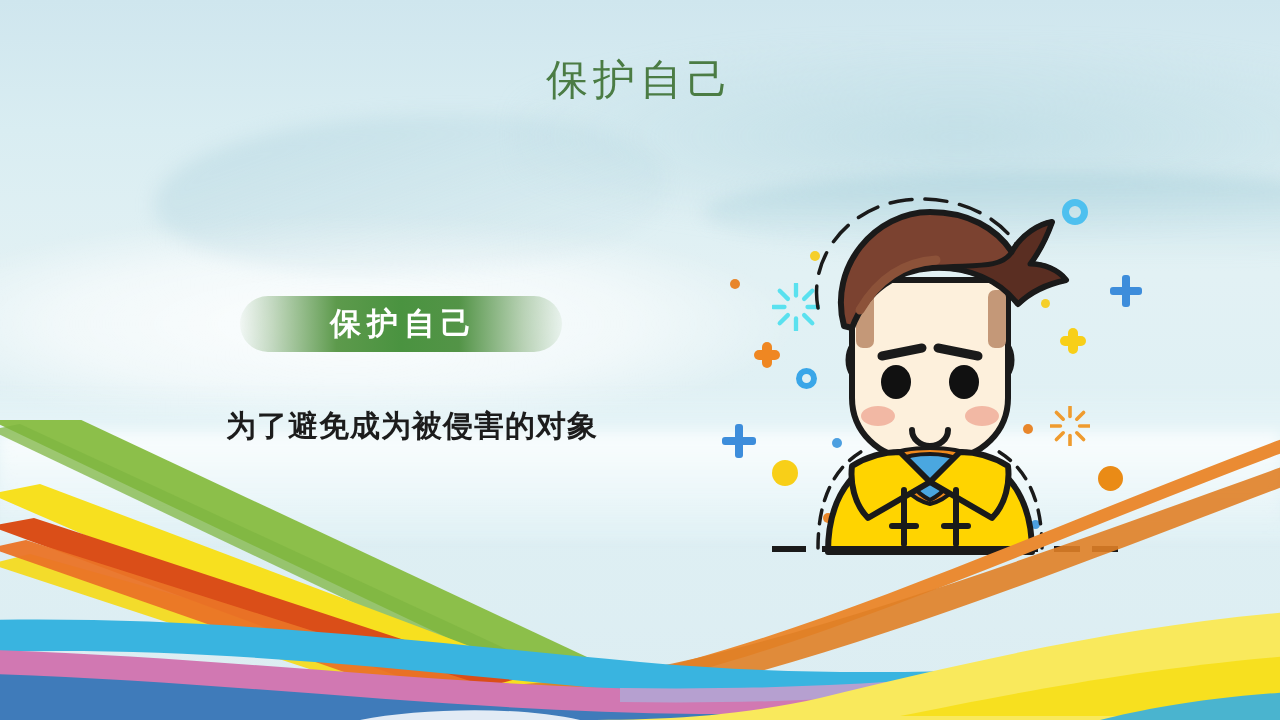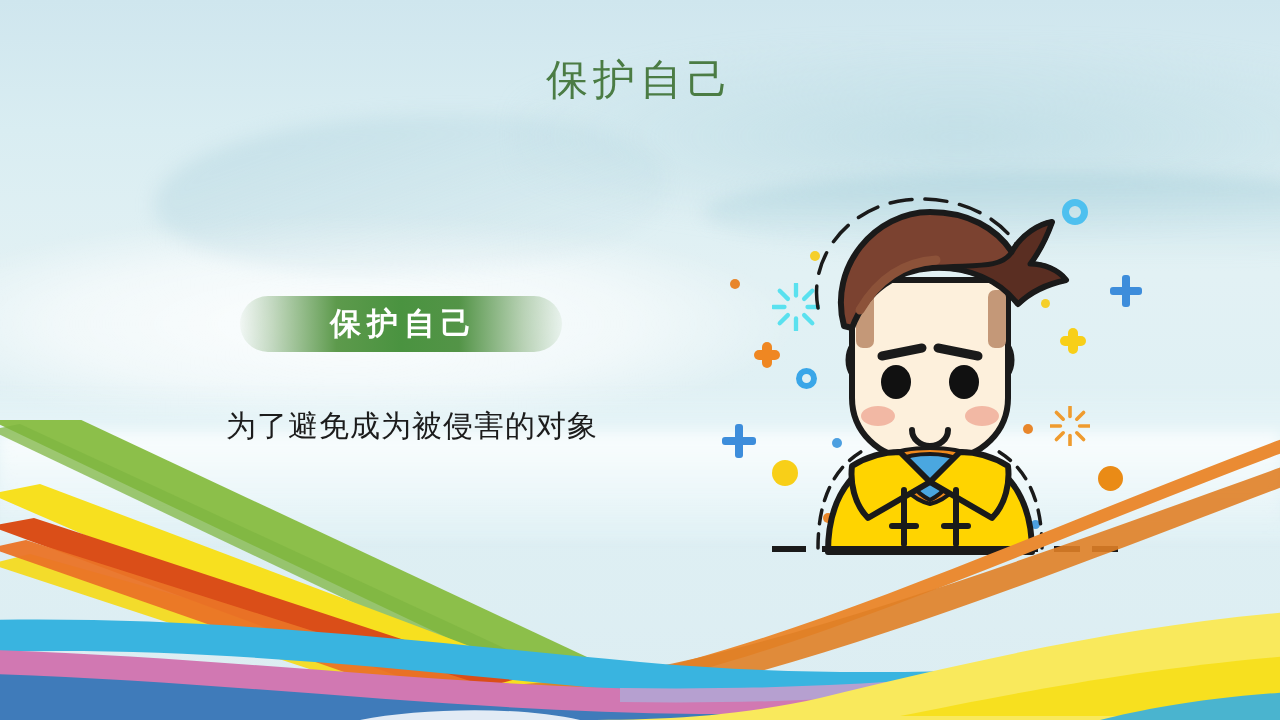--- a/index.html
+++ b/index.html
@@ -129,21 +129,21 @@
   
   .body-text {
     position: absolute;
     left: 226px;
     top: 398px;
     color: #1c1c1c;
     font-size: 30px;
     line-height: 56px;
     letter-spacing: 1px;
   }
-  .body-line { display: block; white-space: nowrap; }
+  .body-line { display: block; white-space: nowrap; font-weight: bold; }
 
   
   .deco { position: absolute; }
   .dot { border-radius: 50%; }
   .ring { border-radius: 50%; background: transparent; }
   .plus-shape {
     position: absolute;
   }
   .plus-shape::before, .plus-shape::after {
     content: "";

